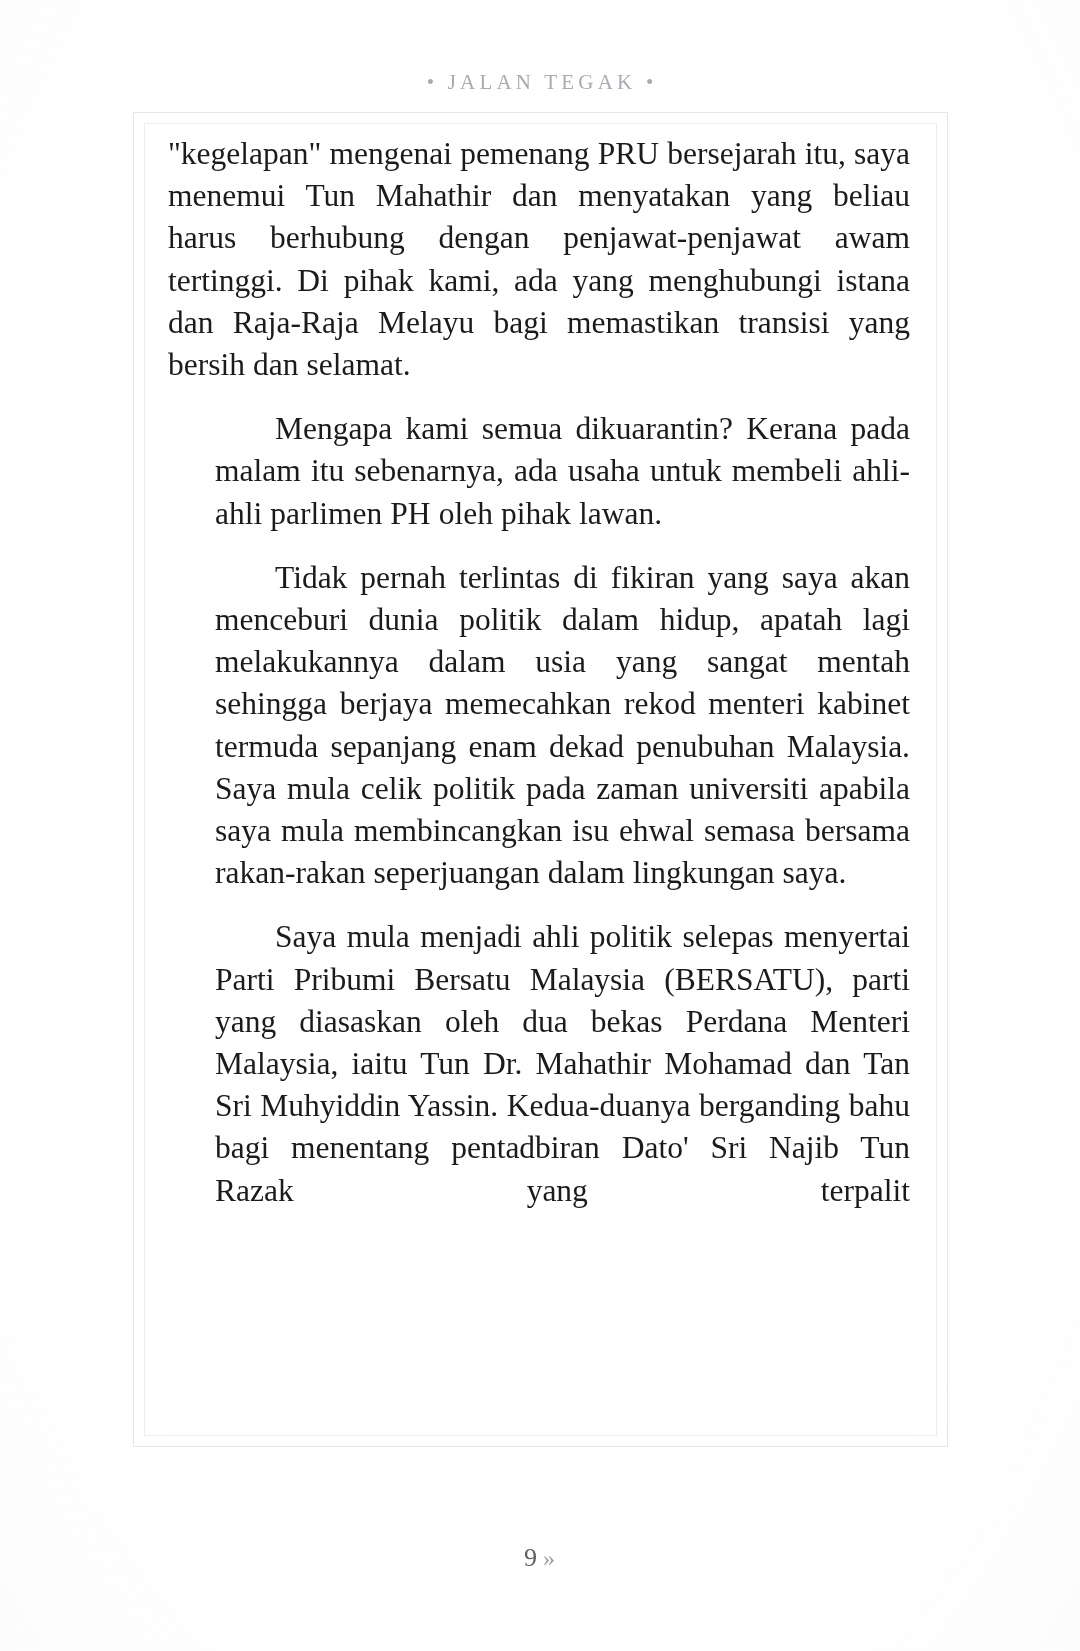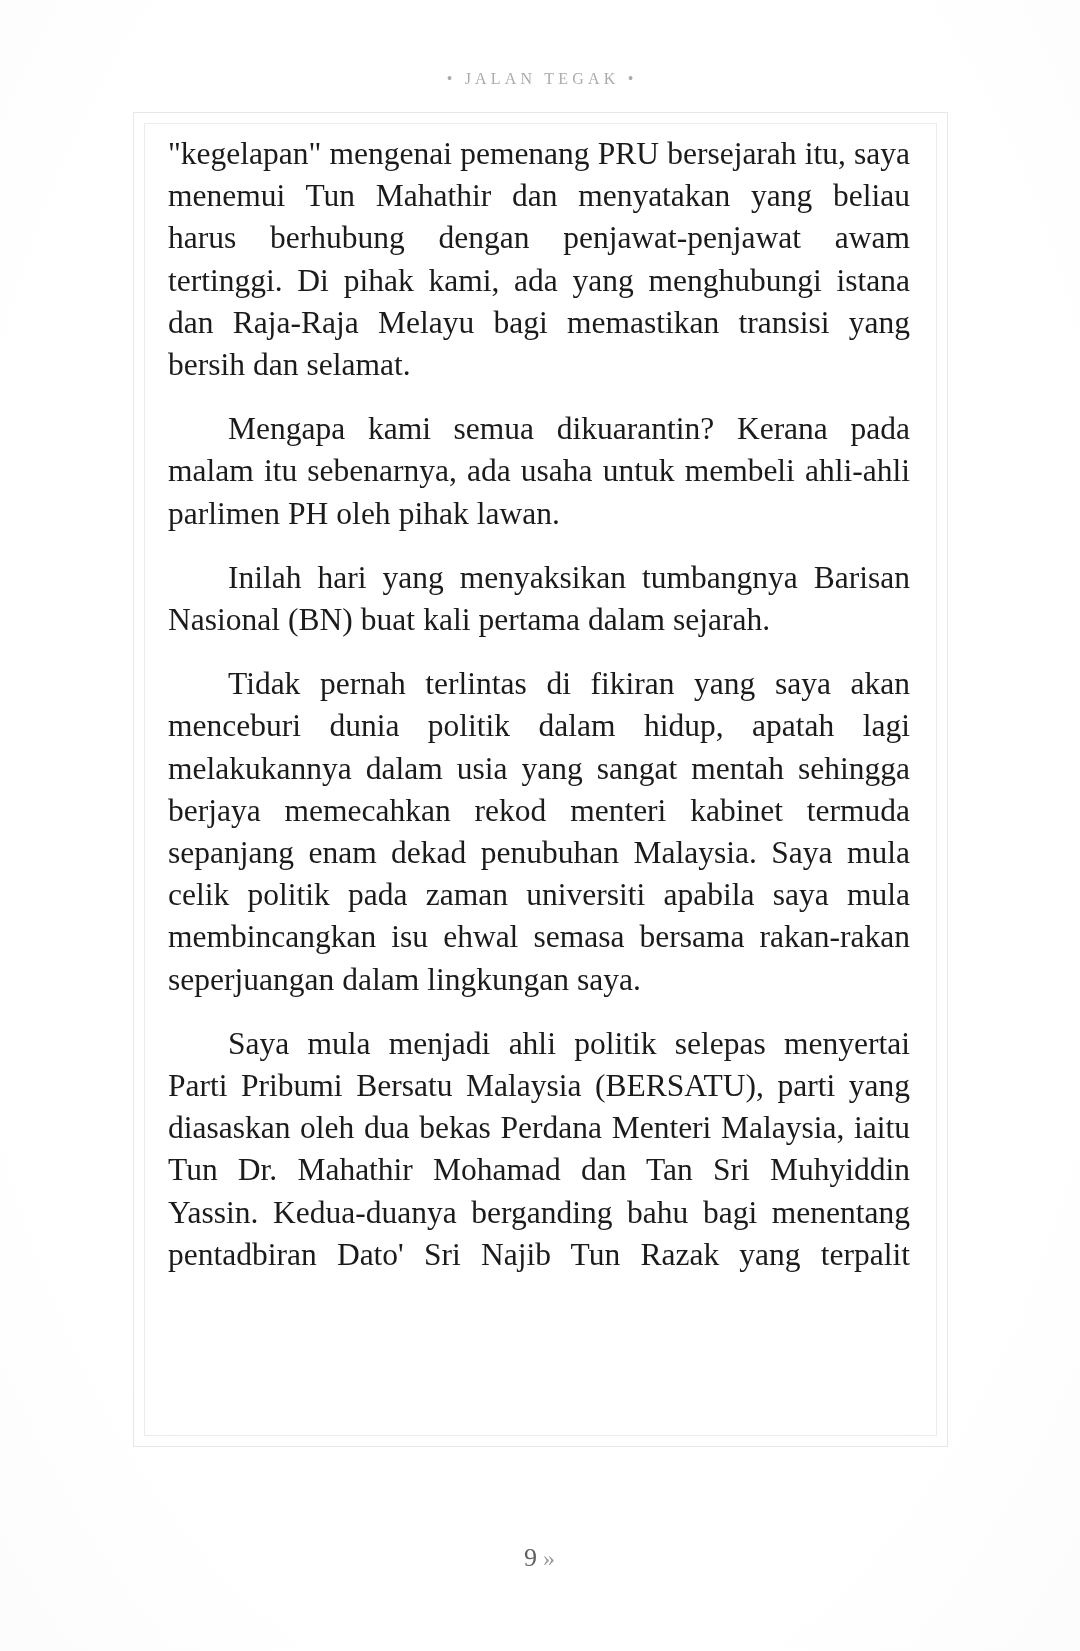--- a/index.html
+++ b/index.html
@@ -25,21 +25,21 @@
       radial-gradient(ellipse at 50% 45%, #ffffff 0%, #ffffff 72%, #fcfcfd 100%);
   }
 
   
   .running-head {
     position: absolute;
     top: 70px;
     left: 0;
     width: 1080px;
     text-align: center;
-    font-size: 16px;
+    font-size: 21px;
     letter-spacing: 4.2px;
     color: #a9abb2;
     font-weight: 400;
     white-space: pre;
     text-indent: 4.2px;
   }
 
   
   .frame-outer {
     position: absolute;
@@ -76,20 +76,21 @@
     line-height: 42.2px;
     color: #1b1b1d;
     text-align: justify;
     text-justify: inter-word;
     hyphens: none;
     word-spacing: 0.2px;
   }
 
   .para + .para {
     margin-top: 22px;
+    margin-left: 47px;
   }
 
   .para.indent {
     text-indent: 60px;
   }
 
   .para.noindent {
     text-indent: 0;
   }
 
@@ -130,21 +131,20 @@
 
   <div class="frame-outer">
     <div class="frame-inner"></div>
   </div>
 
   <div class="textblock">
     <p class="para noindent nostretch">"kegelapan" mengenai pemenang PRU bersejarah itu, saya menemui Tun Mahathir dan menyatakan yang beliau harus berhubung dengan penjawat-penjawat awam tertinggi. Di pihak kami, ada yang menghubungi istana dan Raja-Raja Melayu bagi memastikan transisi yang bersih dan selamat.</p>
 
     <p class="para indent nostretch">Mengapa kami semua dikuarantin? Kerana pada malam itu sebenarnya, ada usaha untuk membeli ahli-ahli parlimen PH oleh pihak lawan.</p>
 
-    <p class="para indent nostretch">Inilah hari yang menyaksikan tumbangnya Barisan Nasional (BN) buat kali pertama dalam sejarah.</p>
 
 
     <p class="para indent nostretch">Tidak pernah terlintas di fikiran yang saya akan menceburi dunia politik dalam hidup, apatah lagi melakukannya dalam usia yang sangat mentah sehingga berjaya memecahkan rekod menteri kabinet termuda sepanjang enam dekad penubuhan Malaysia. Saya mula celik politik pada zaman universiti apabila saya mula membincangkan isu ehwal semasa bersama rakan-rakan seperjuangan dalam lingkungan saya.</p>
 
     <p class="para indent">Saya mula menjadi ahli politik selepas menyertai Parti Pribumi Bersatu Malaysia (BERSATU), parti yang diasaskan oleh dua bekas Perdana Menteri Malaysia, iaitu Tun Dr. Mahathir Mohamad dan Tan Sri Muhyiddin Yassin. Kedua-duanya berganding bahu bagi menentang pentadbiran Dato' Sri Najib Tun Razak yang terpalit</p>
   </div>
 
   <div class="folio">
     <span class="num">9</span><span class="orn">»</span>
   </div>

